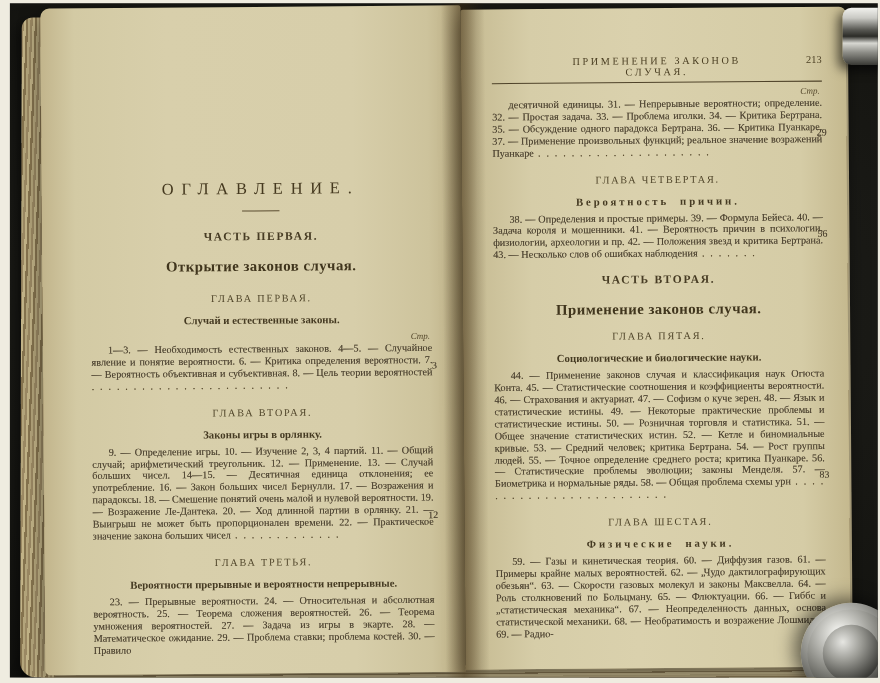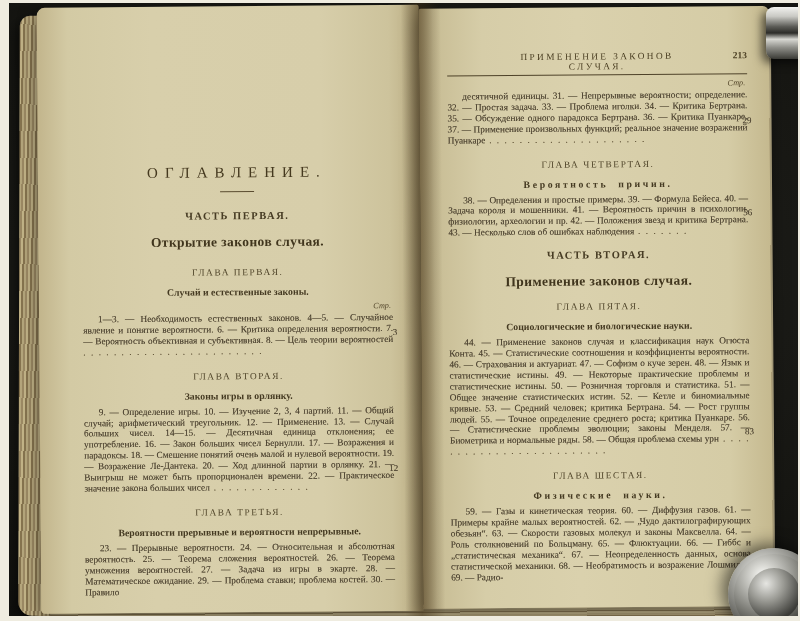--- a/index.html
+++ b/index.html
@@ -110,21 +110,21 @@
     color:#4c4230;
   }
   .running{
     display:flex;justify-content:space-between;align-items:baseline;
     border-bottom:1.5px solid #4e4229;padding:0 0 3px 0;margin:0 0 4px 0;
   }
   .running-title{
     flex:1;text-align:center;font-size:9.3px;letter-spacing:2.4px;color:#4a3e22;
     padding-left:44px;
   }
-  .running-page{font-size:9.5px;color:#4a3e22;width:44px;text-align:right;font-weight:bold;}
+  .running-page{font-size:9.5px;color:#4a3e22;width:44px;text-align:right;}
 </style>
 </head>
 <body>
 
 <div class="photo">
   <div class="book">
     <div class="bottom-edges"></div>
     <div class="left-edges"></div>
     <div class="right-edges"></div>
 

